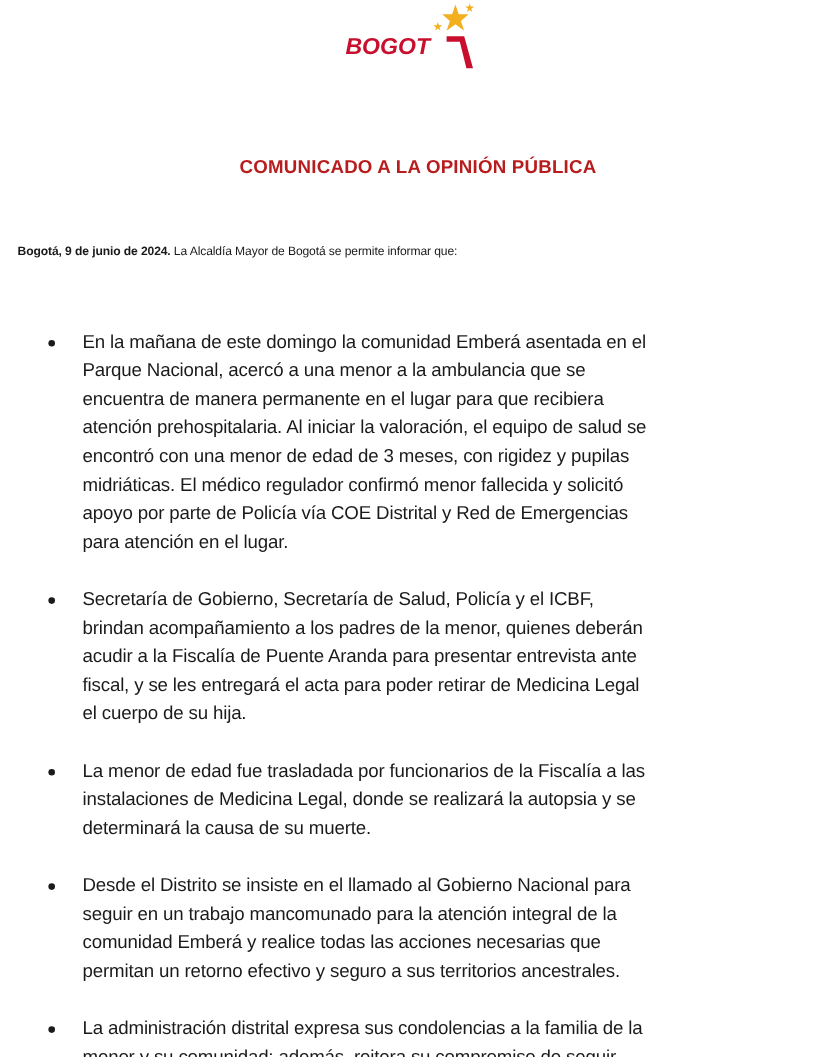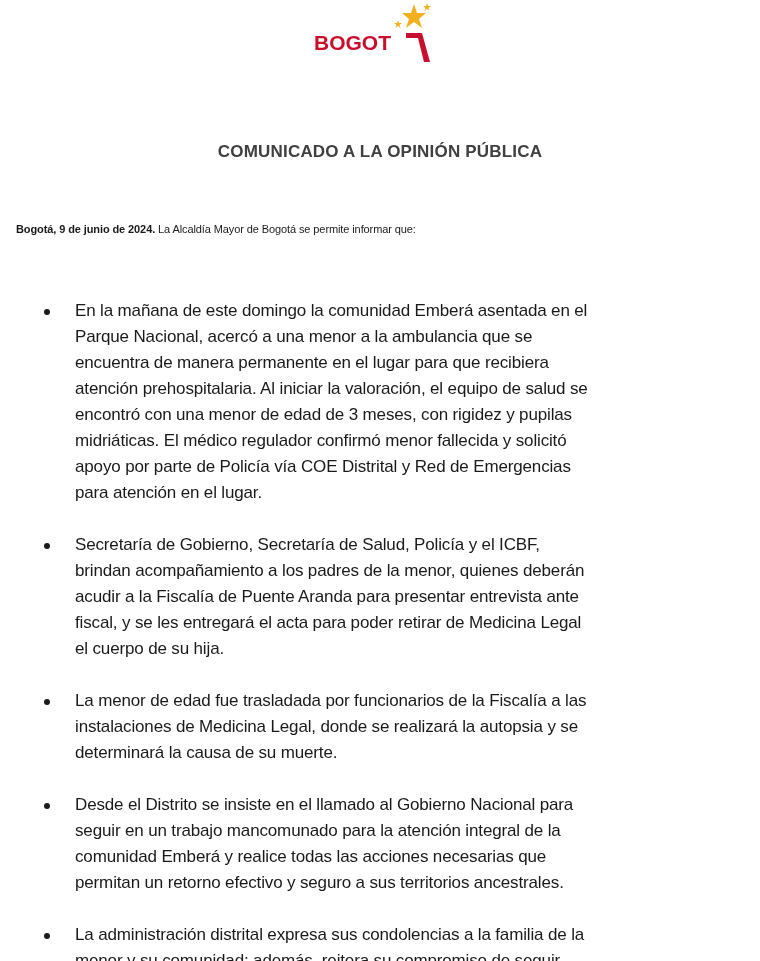--- a/index.html
+++ b/index.html
@@ -1,35 +1,35 @@
 <!DOCTYPE html>
 <html><head>
   <meta charset="utf-8">
   <style>
     html, body { margin: 0; padding: 0; background: #ffffff; }
     body {
       width: 760px; height: 961px; overflow: hidden; position: relative;
       font-family: "Liberation Sans", sans-serif; color: #1a1a1a;
     }
     .logo {
-      position: absolute; left: 310px; top: 2px; width: 130px; height: 62px;
+      position: absolute; left: 310px; top: 2px; width: 130px; height: 62px; font-style: italic;
     }
     .logo-text {
       position: absolute; left: 4px; top: 29px;
       font-family: "Liberation Sans", sans-serif; font-weight: bold;
       font-size: 21px; letter-spacing: 0px; color: #c8102e;
     }
     .logo-a {
       position: absolute; left: 92px; top: 22px; width: 30px; height: 40px;
     }
     .logo-stars { position: absolute; left: 82px; top: 0px; width: 40px; height: 34px; }
 
     .title {
       position: absolute; left: 0; right: 0; top: 142px; text-align: center;
-      font-weight: bold; font-size: 17px; letter-spacing: 0.2px; color: #404040;
+      font-weight: bold; font-size: 17px; letter-spacing: 0.2px; color: #b91c1c;
     }
     .intro {
       position: absolute; left: 16px; top: 216px; width: 720px;
       font-size: 11px; line-height: 26px; letter-spacing: -0.1px;
     }
     .intro b { font-weight: bold; }
     ul.bullets {
       position: absolute; left: 0; top: 298px; width: 607px;
       margin: 0; padding: 0; list-style: none;
     }

